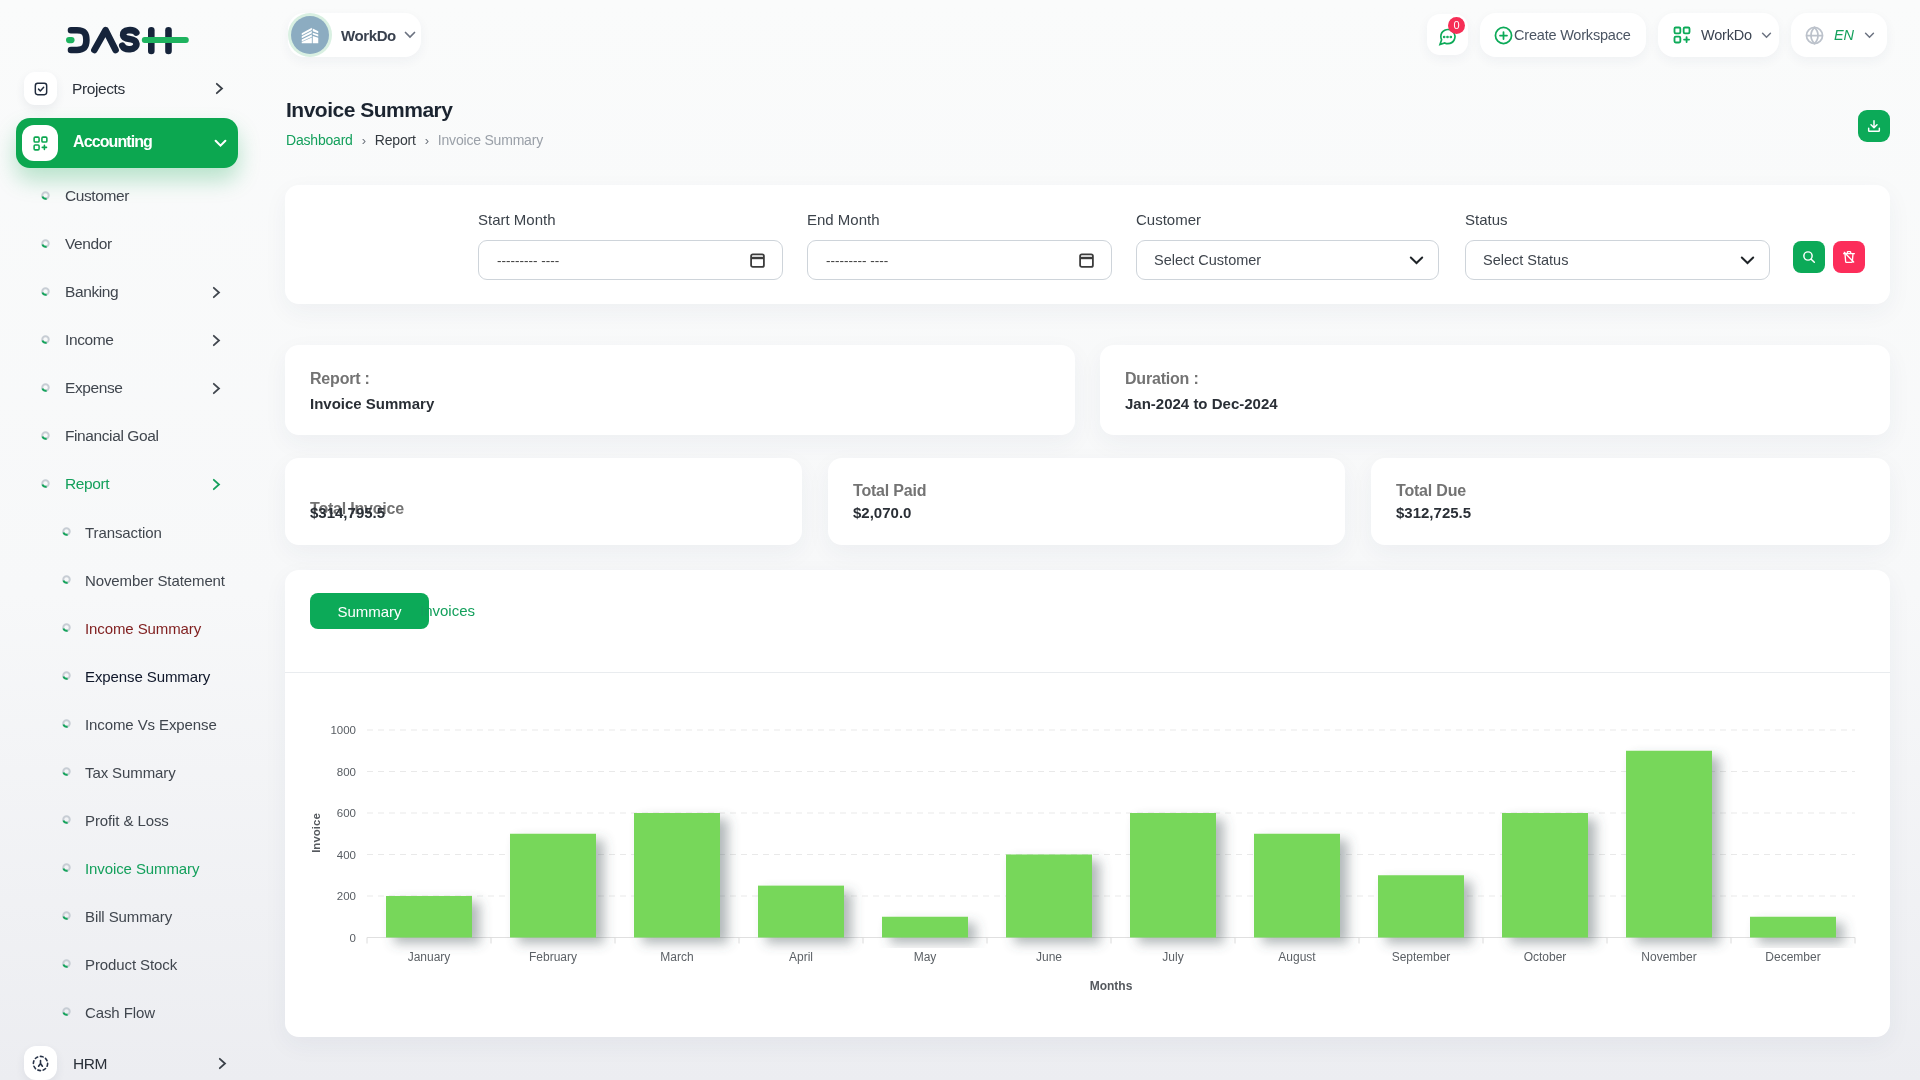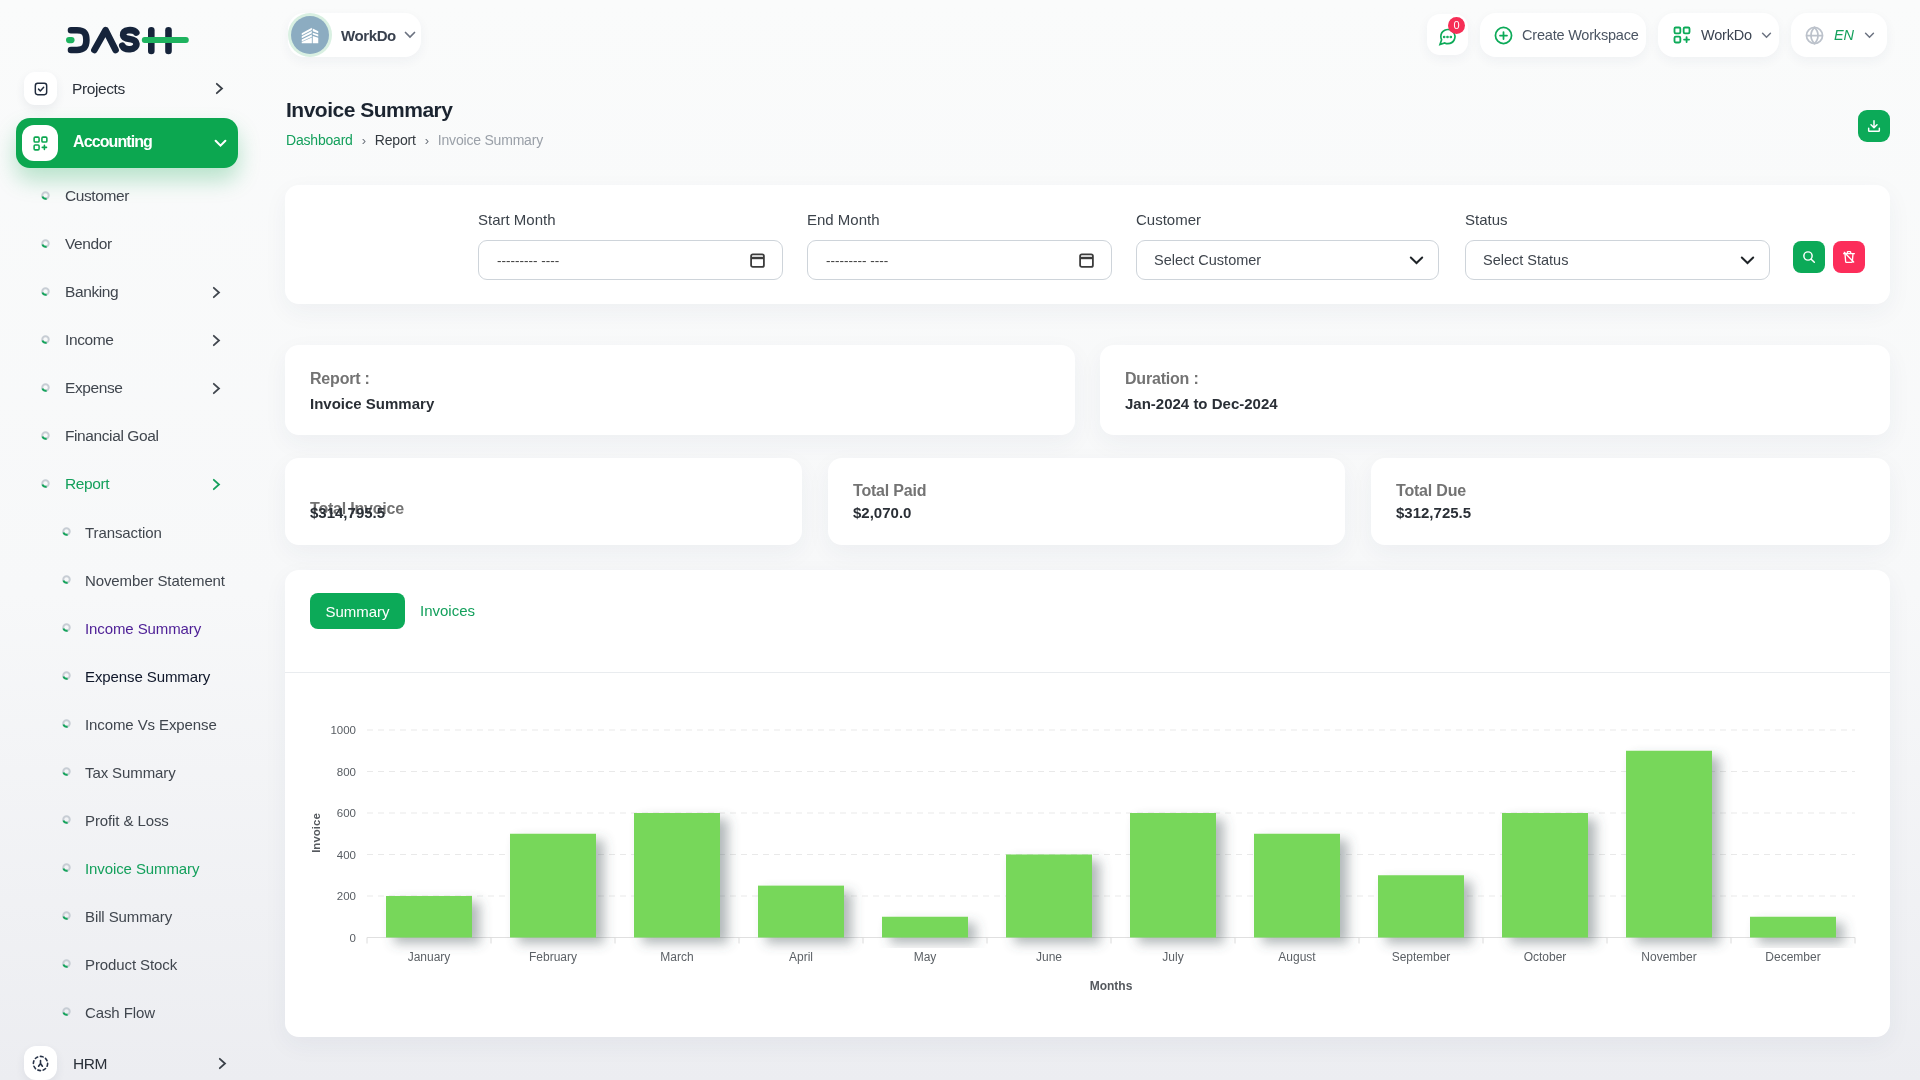--- a/index.html
+++ b/index.html
@@ -36,21 +36,21 @@
   .dl-btn { position:absolute; left:1858px; top:110px; width:32px; height:32px; background:#0caa58; border-radius:9px; display:flex; align-items:center; justify-content:center; }
 
   .flabel { position:absolute; font-size:15px; color:#3c434b; font-weight:500; }
   .finput { position:absolute; height:40px; background:#fff; border:1px solid #ced4da; border-radius:9px; font-size:15px; color:#343a40; display:flex; align-items:center; }
   .sel-chev { position:absolute; right:14px; }
   .sq-btn { position:absolute; width:32px; height:32px; border-radius:8px; display:flex; align-items:center; justify-content:center; }
 
   .h5 { font-size:16px; font-weight:700; letter-spacing:-0.2px; color:#737373; }
   .sub { font-size:15px; font-weight:700; color:#2a2f36; }
 
-  .tab-pill { position:absolute; left:310px; top:593px; width:95px; height:36px; background:#0caa58; border-radius:8px; color:#fff; font-size:15px; display:flex; align-items:center; justify-content:center; }
+  .tab-pill { position:absolute; left:310px; top:593px; width:119px; height:36px; background:#0caa58; border-radius:8px; color:#fff; font-size:15px; display:flex; align-items:center; justify-content:center; }
   .tab-link { position:absolute; left:420px; top:602px; color:#14a05c; font-size:15px; }
 </style>
 </head>
 <body>
 <div id="app">
 
   <svg class="abs" style="left:60px; top:22px;" width="135" height="36" viewBox="0 0 135 36">
     <g fill="none" stroke="#16243b" stroke-width="6.6" stroke-linecap="round" stroke-linejoin="round">
       <path d="M11 8.2 L17 8.2 C24.6 8.2 26.4 11.7 26.4 18.1 C26.4 24.5 24.6 28 17 28 L11 28"></path>
       <path d="M34.4 28 L45.6 8.2 L55.6 28"></path>
@@ -85,21 +85,21 @@
         <circle cx="16" cy="12" r="0.6" fill="#0caa58"></circle>
     </svg>
     <div class="badge0">0</div>
   </div>
 
   <div class="hbtn" style="left:1480px; width:166px;">
     <svg style="margin-left:13px;" width="21" height="21" viewBox="0 0 24 24" fill="none" stroke="#0caa58" stroke-width="2" stroke-linecap="round">
         <circle cx="12" cy="12" r="9.2"></circle>
         <path d="M12 8v8M8 12h8"></path>
       </svg>
-    <span style="margin-left:8px;">Create Workspace</span>
+    <span style="margin-left:0;">Create Workspace</span>
   </div>
 
   <div class="hbtn" style="left:1658px; width:121px;">
     <svg style="margin-left:14px;" width="20" height="20" viewBox="0 0 24 24" fill="none" stroke="#0caa58" stroke-width="2.2" stroke-linejoin="round">
         <rect x="3" y="3" width="7" height="7" rx="1.5"></rect>
         <rect x="14" y="3" width="7" height="7" rx="1.5"></rect>
         <rect x="3" y="14" width="7" height="7" rx="1.5"></rect>
         <path d="M17.5 14.5v6M14.5 17.5h6" stroke-linecap="round"></path>
       </svg>
     <span style="margin-left:9px; font-weight:500; color:#3c4452;">WorkDo</span>
@@ -203,21 +203,21 @@
       <div class="side-item2" style="left:85px; top:524px; color:#40464e;">Transaction</div>
       <svg class="ring" style="left:62px; top:575px;" viewBox="0 0 10 10">
      <circle cx="5" cy="5" r="3.6" fill="none" stroke="#c7cdd4" stroke-width="2.2"></circle>
      <path d="M1.6 6.1 A3.6 3.6 0 0 0 6.2 8.4" fill="none" stroke="#12a45a" stroke-width="2.2"></path>
       </svg>
       <div class="side-item2" style="left:85px; top:572px; color:#40464e;">November Statement</div>
       <svg class="ring" style="left:62px; top:623px;" viewBox="0 0 10 10">
      <circle cx="5" cy="5" r="3.6" fill="none" stroke="#c7cdd4" stroke-width="2.2"></circle>
      <path d="M1.6 6.1 A3.6 3.6 0 0 0 6.2 8.4" fill="none" stroke="#12a45a" stroke-width="2.2"></path>
       </svg>
-      <div class="side-item2" style="left:85px; top:620px; color:#4c1d95;">Income Summary</div>
+      <div class="side-item2" style="left:85px; top:620px; color:#7f1d1d;">Income Summary</div>
       <svg class="ring" style="left:62px; top:671px;" viewBox="0 0 10 10">
      <circle cx="5" cy="5" r="3.6" fill="none" stroke="#c7cdd4" stroke-width="2.2"></circle>
      <path d="M1.6 6.1 A3.6 3.6 0 0 0 6.2 8.4" fill="none" stroke="#12a45a" stroke-width="2.2"></path>
       </svg>
       <div class="side-item2" style="left:85px; top:668px; color:#0f172a;">Expense Summary</div>
       <svg class="ring" style="left:62px; top:719px;" viewBox="0 0 10 10">
      <circle cx="5" cy="5" r="3.6" fill="none" stroke="#c7cdd4" stroke-width="2.2"></circle>
      <path d="M1.6 6.1 A3.6 3.6 0 0 0 6.2 8.4" fill="none" stroke="#12a45a" stroke-width="2.2"></path>
       </svg>
       <div class="side-item2" style="left:85px; top:716px; color:#40464e;">Income Vs Expense</div>

